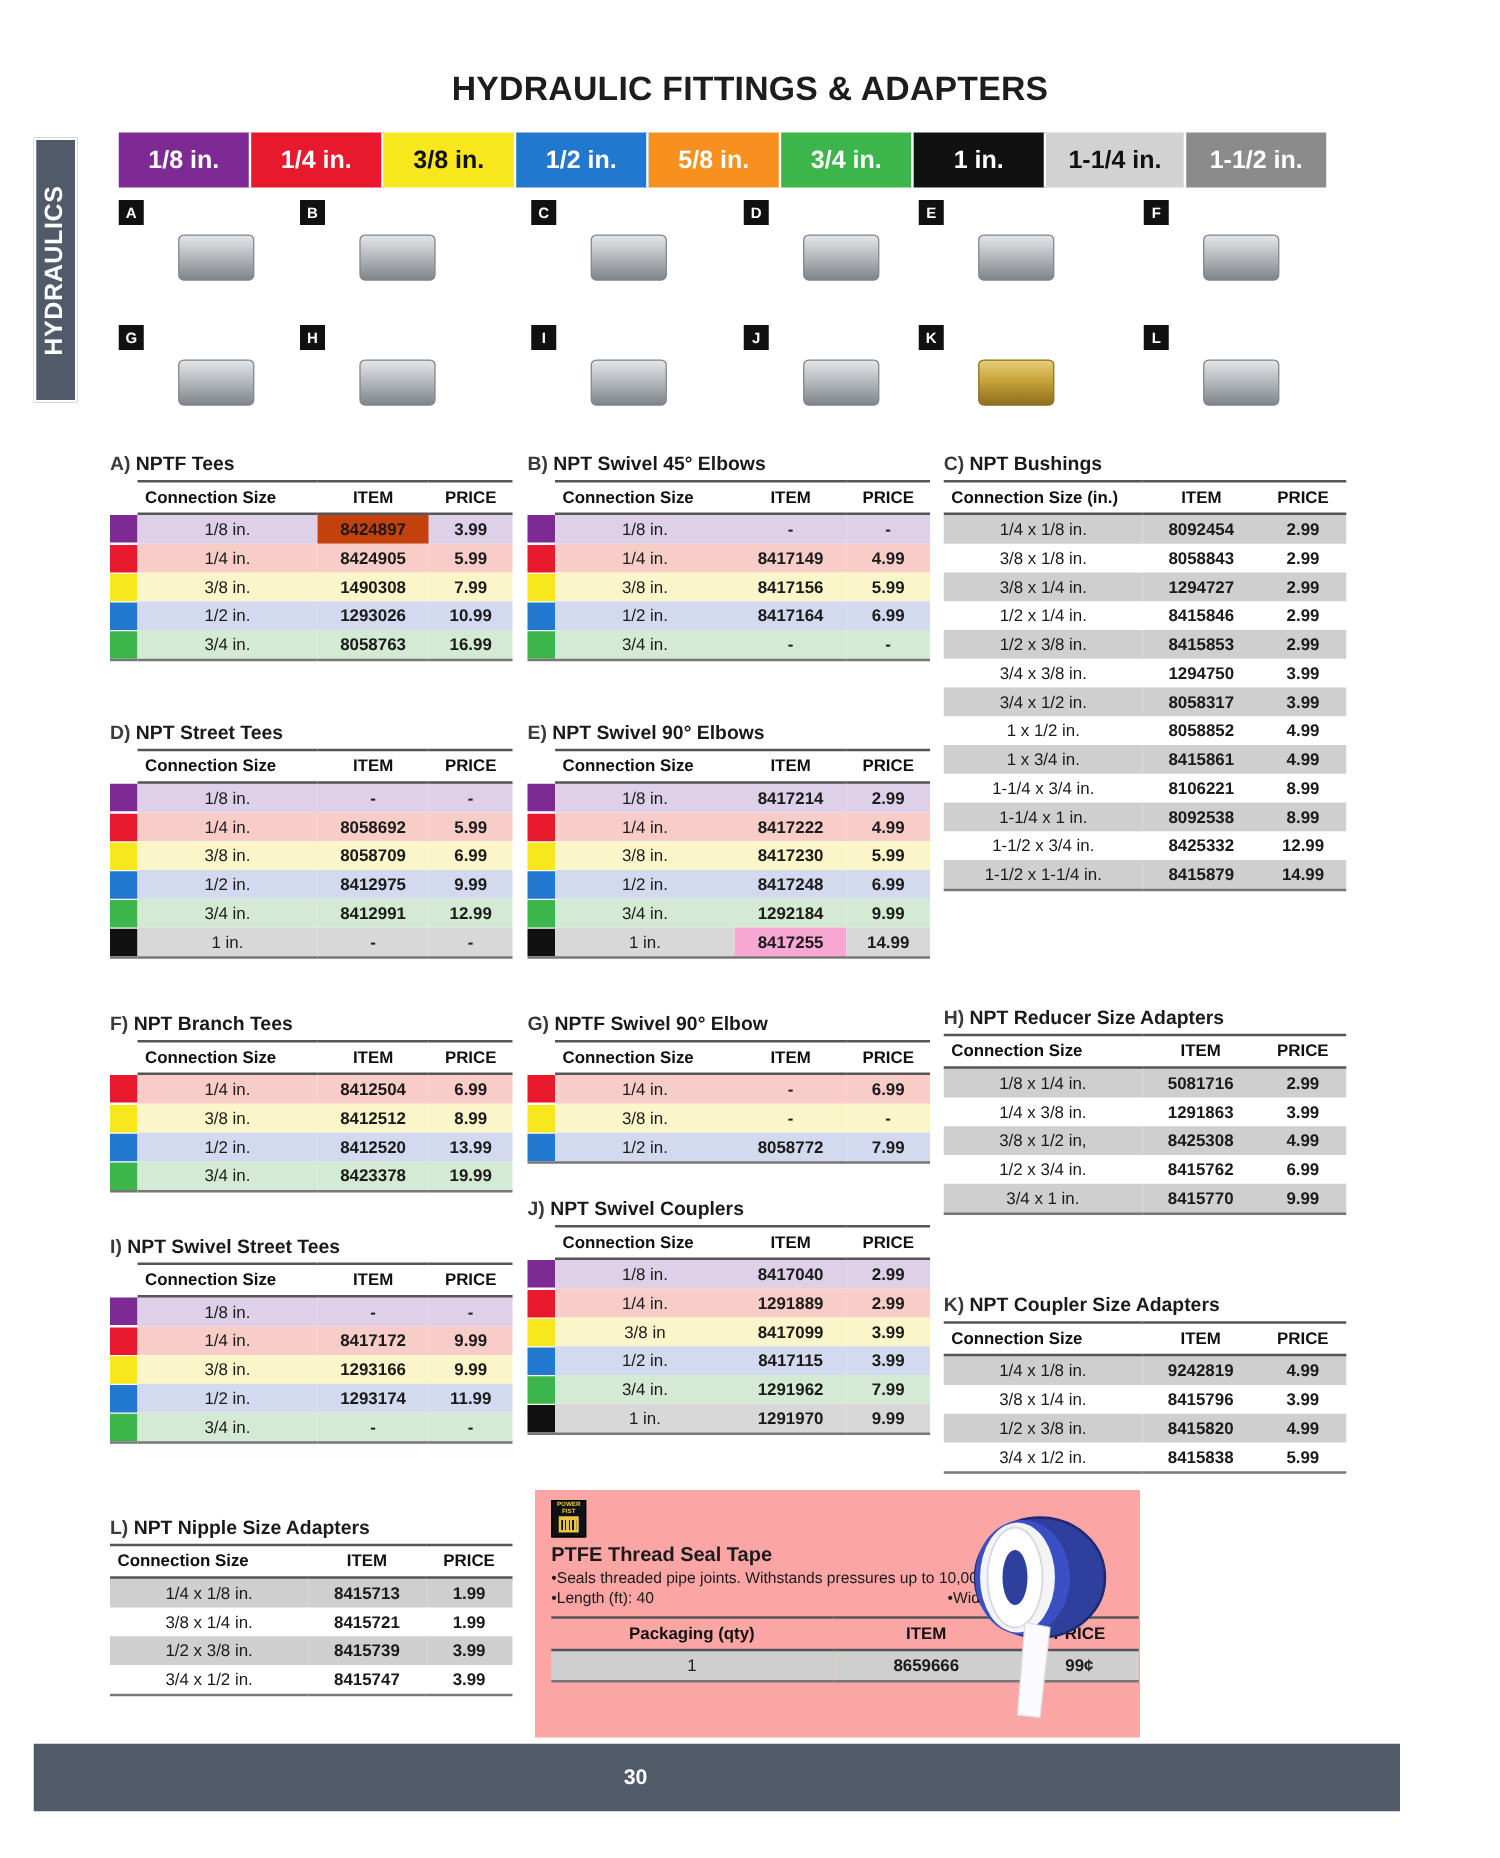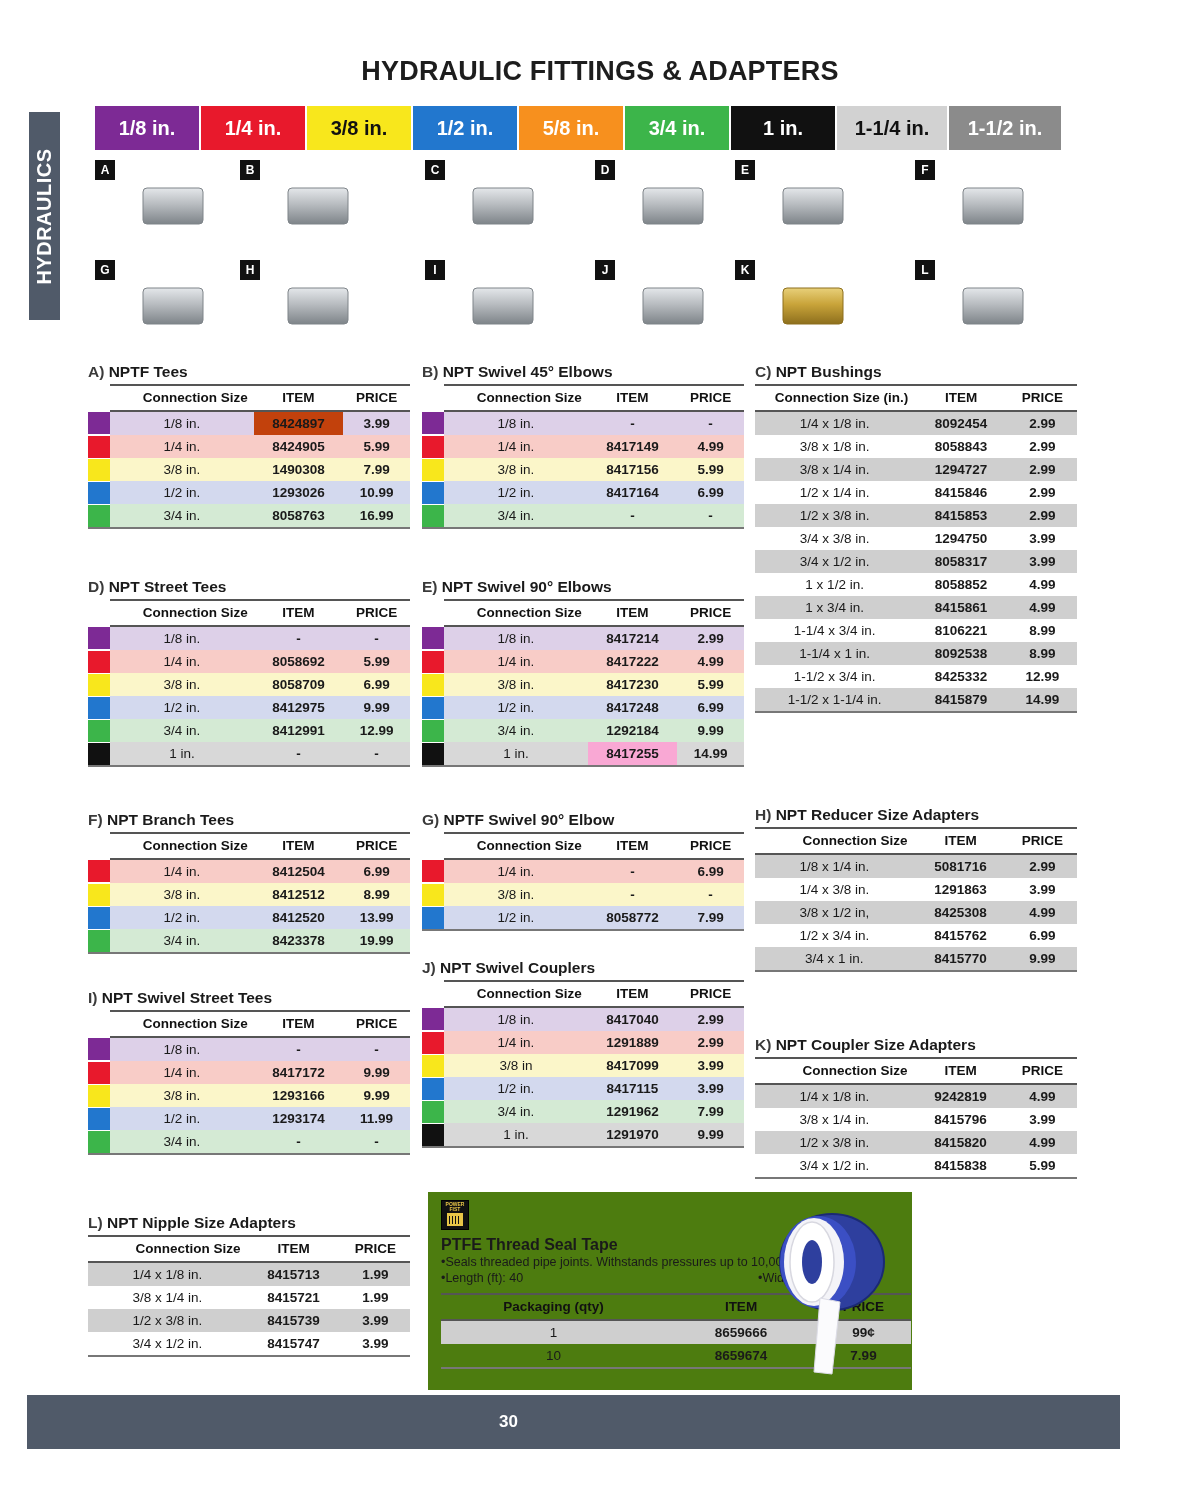--- a/index.html
+++ b/index.html
@@ -78,21 +78,21 @@
     font-size: 13.5px;
   }
   table.ptab thead th {
     font-size: 13.5px; font-weight: bold; color: #111;
     padding: 4px 6px 5px 6px;
     border-top: 2px solid #555;
     border-bottom: 2px solid #555;
     text-align: center;
     white-space: nowrap;
   }
-  table.ptab thead th.c-size { text-align: right; margin-left: 20px; }
+  table.ptab thead th.c-size { text-align: left; margin-left: 20px; }
   table.ptab tbody td {
     padding: 4px 6px;
     text-align: center;
     white-space: nowrap;
     font-size: 13.5px;
   }
   table.ptab tbody td.c-swatch { width: 22px; padding: 0; }
   table.ptab tbody td.c-size { text-align: center; color: #1a1a1a; }
   table.ptab tbody td.c-item { font-weight: bold; }
   table.ptab tbody td.c-price { font-weight: bold; }
@@ -100,21 +100,21 @@
   .swatch { display: block; width: 22px; height: 100%; min-height: 22px; }
 
   
   table.greytab tbody tr.alt td { background: #cfcfcf; }
   table.greytab tbody td { color: #1a1a1a; }
 
   
   .ptfe {
     position: absolute; left: 428px; top: 1192px;
     width: 484px; height: 198px;
-    background: #4d7c0f;
+    background: #fca5a5;
   }
   .pf-logo {
     position: absolute; left: 13px; top: 8px;
     width: 28px; height: 30px;
     background: #111; border: 1px solid #000;
     display: flex; flex-direction: column; align-items: center; justify-content: flex-start;
     padding-top: 1px;
   }
   .pf-logo .pf-txt { font-size: 5px; font-weight: bold; color: #e8c547; line-height: 5px; text-align: center; }
   .pf-logo .pf-box { width: 16px; height: 13px; background: #e8c547; margin-top: 1px; position: relative; }
@@ -1101,25 +1101,20 @@
               <th style="width: 150px;">ITEM</th>
               <th style="width: 95px;">PRICE</th>
             </tr>
           </thead>
           <tbody>
             <tr class="alt">
               <td class="c-size">1</td>
               <td class="c-item">8659666</td>
               <td class="c-price">99¢</td>
             </tr>
-            <tr>
-              <td class="c-size">10</td>
-              <td class="c-item">8659674</td>
-              <td class="c-price">7.99</td>
-            </tr>
           </tbody>
         </table>
       </div>
     <svg class="tape" viewBox="0 0 150 180">
       <ellipse cx="78" cy="60" rx="52" ry="48" fill="#2e3f9e"></ellipse>
       <ellipse cx="78" cy="60" rx="52" ry="48" fill="none" stroke="#1b2a74" stroke-width="2"></ellipse>
       <ellipse cx="64" cy="60" rx="38" ry="46" fill="#3b4fc4"></ellipse>
       <ellipse cx="60" cy="60" rx="30" ry="44" fill="#f4f4f8"></ellipse>
       <ellipse cx="58" cy="60" rx="22" ry="40" fill="#ffffff" stroke="#d8d8e0" stroke-width="1.5"></ellipse>
       <ellipse cx="58" cy="60" rx="10" ry="22" fill="#2e3f9e"></ellipse>

